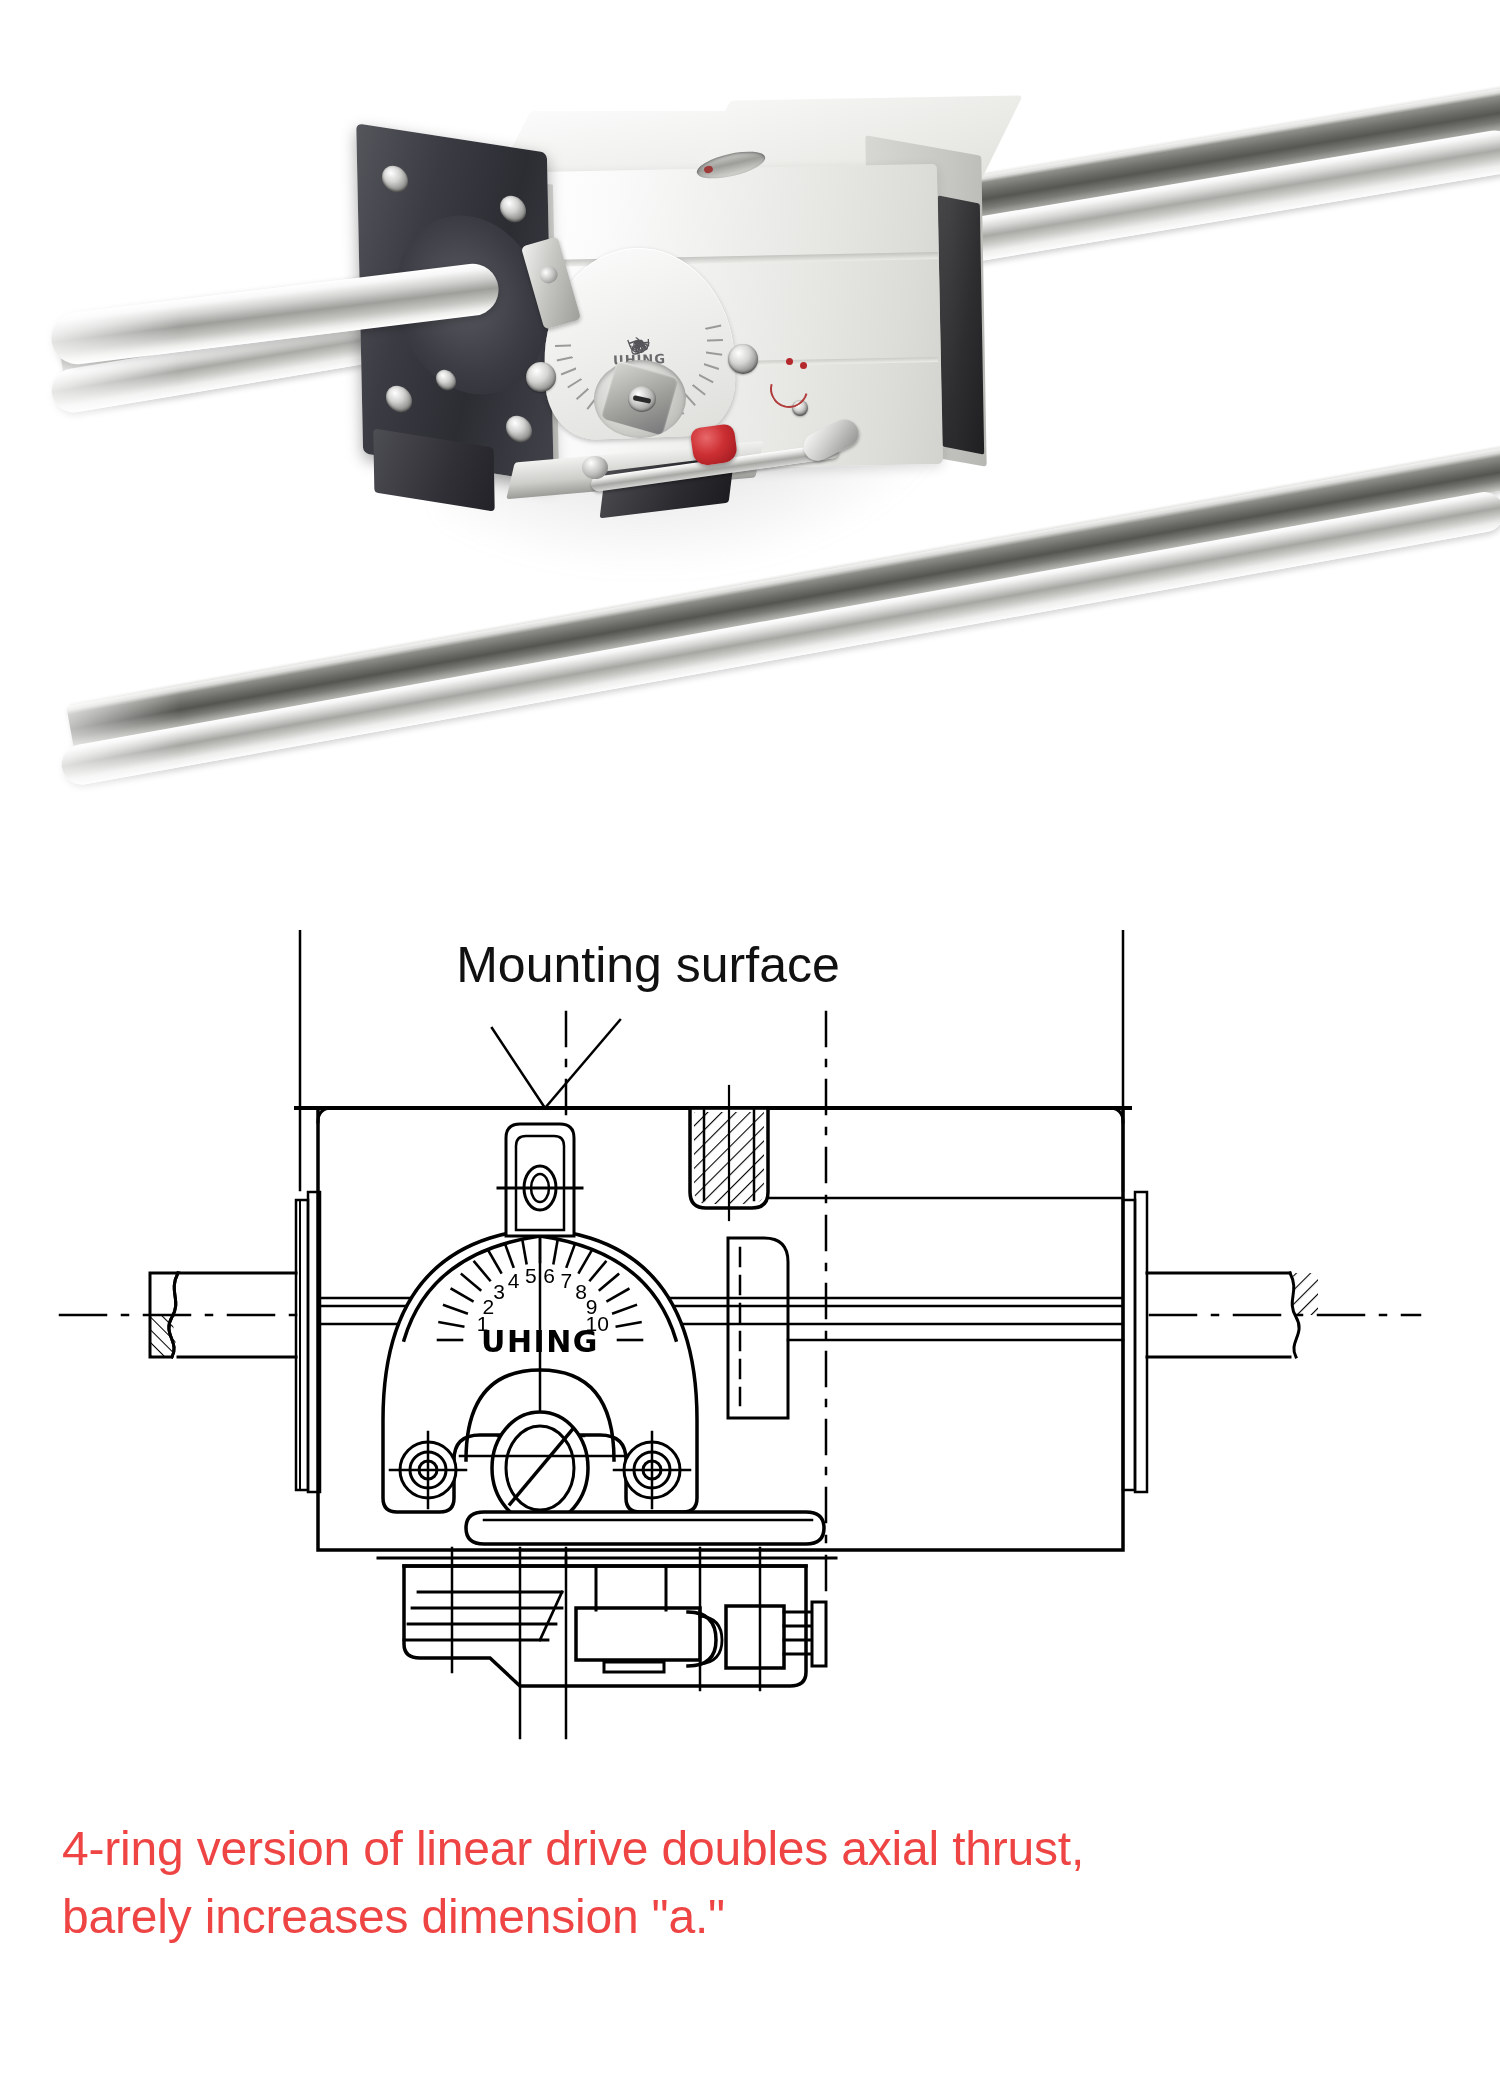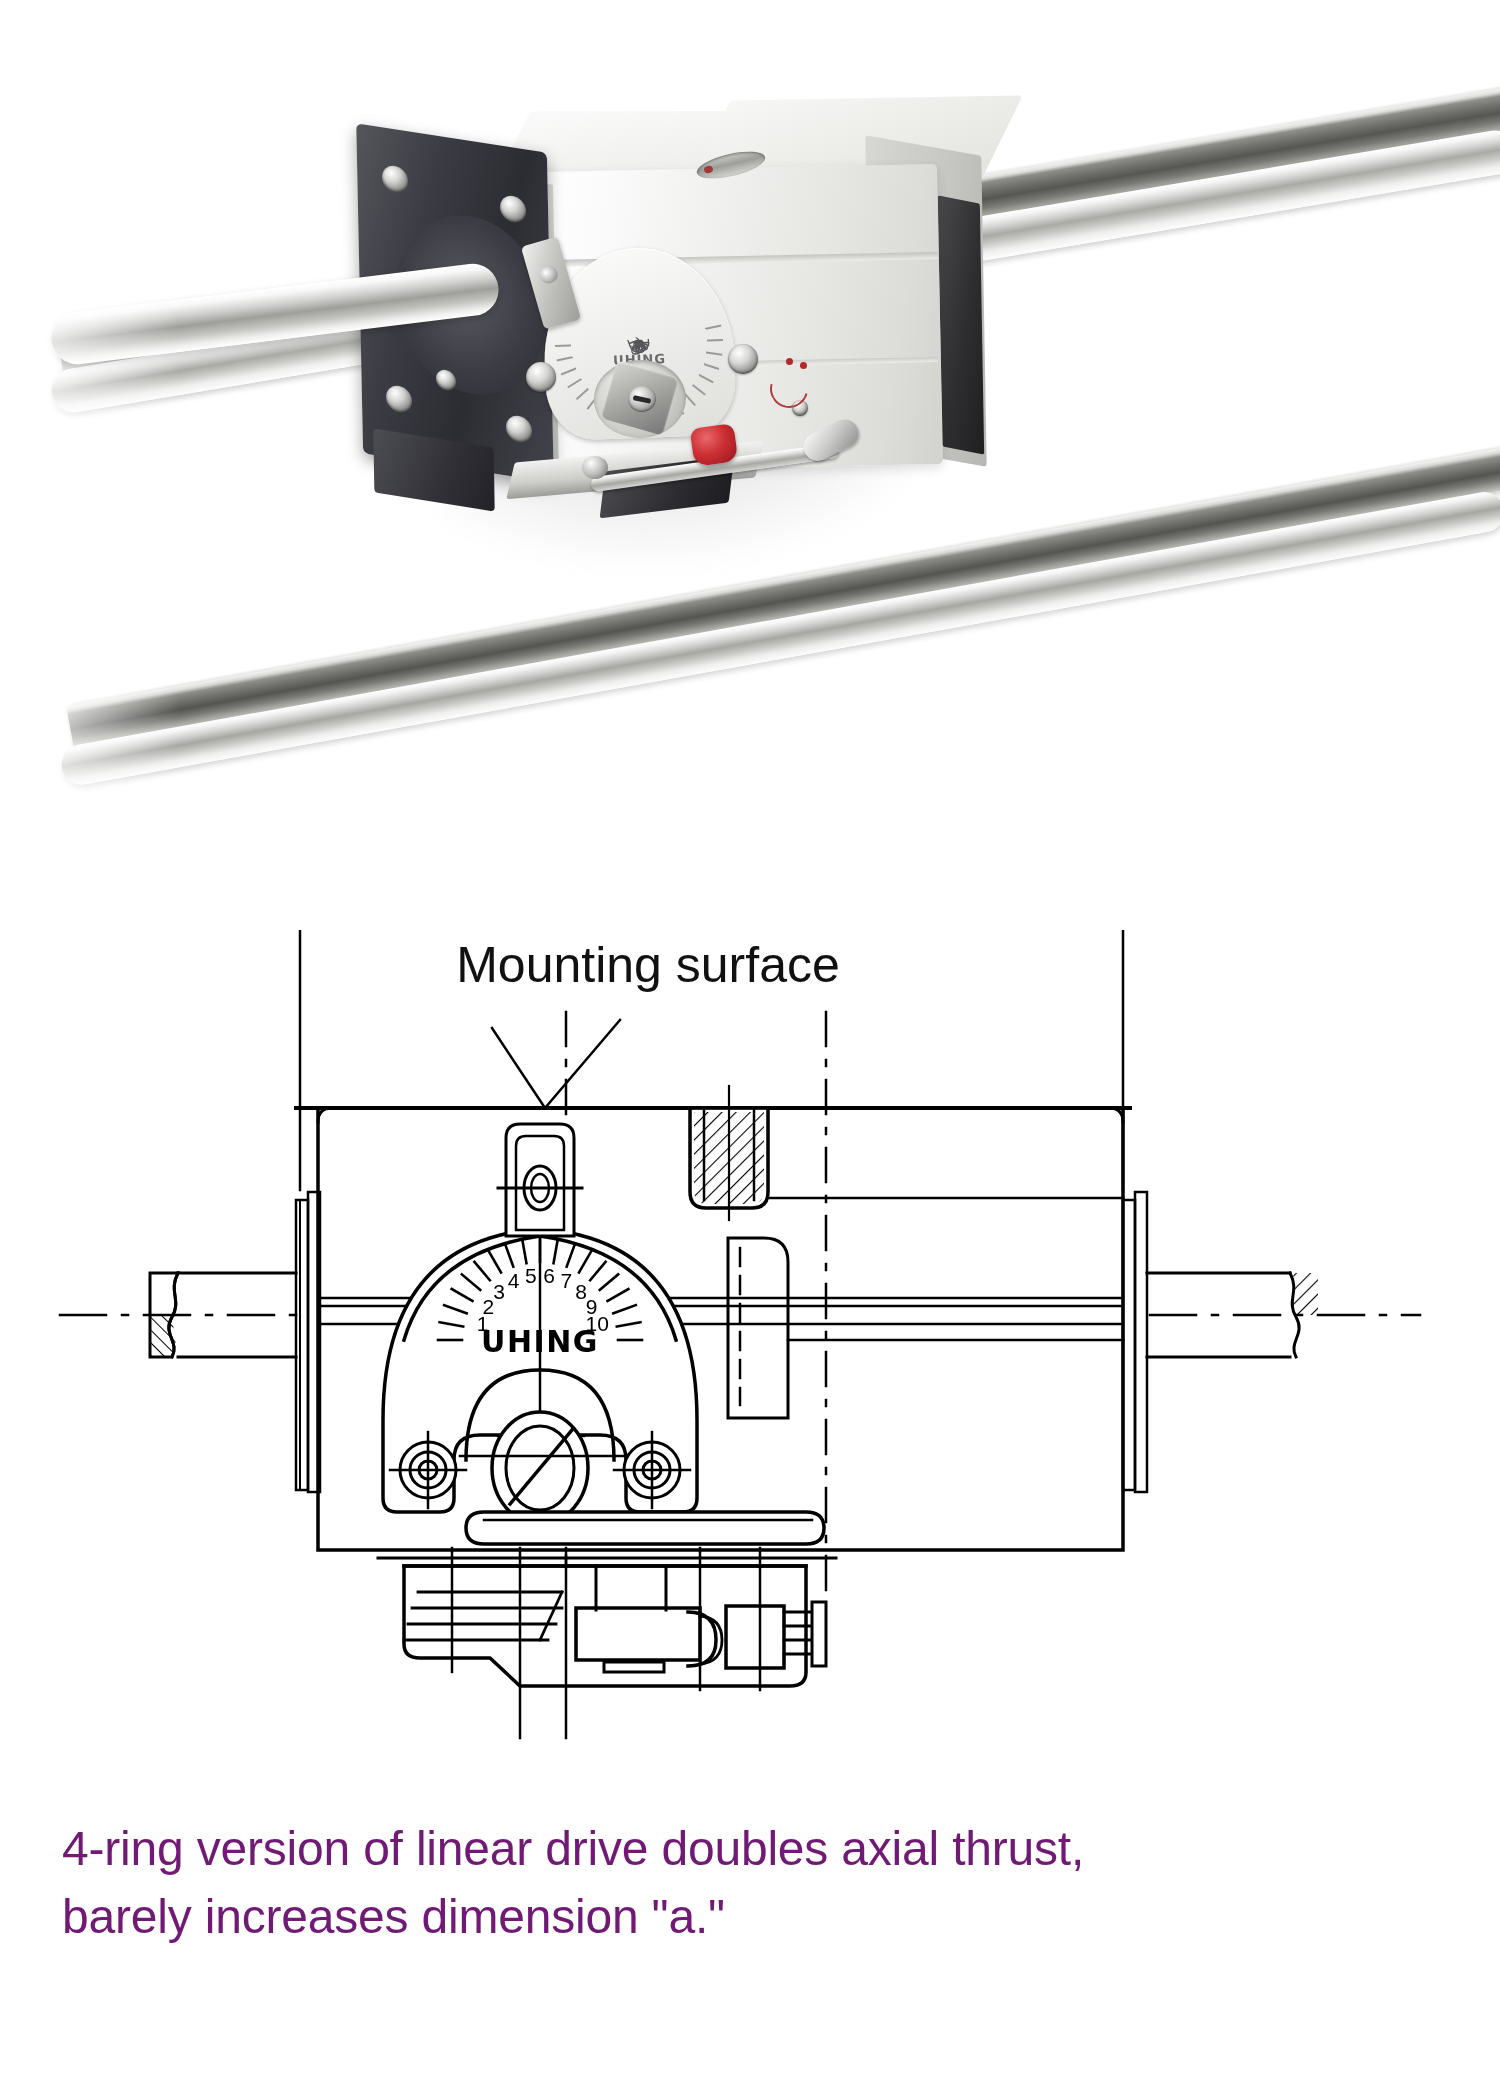--- a/index.html
+++ b/index.html
@@ -600,21 +600,21 @@
   #caption {
     position: absolute;
     left: 62px;
     top: 1815px;
     width: 1360px;
   }
   .caption-line {
     font-family: "Liberation Sans Narrow", "Liberation Sans", sans-serif;
     font-size: 48px;
     line-height: 68px;
-    color: #701a75;
+    color: #ef4444;
     white-space: nowrap;
     letter-spacing: -0.2px;
   }
 </style>
 </head>
 <body>
 
 <div id="page">
 
   <div id="photo-block">

